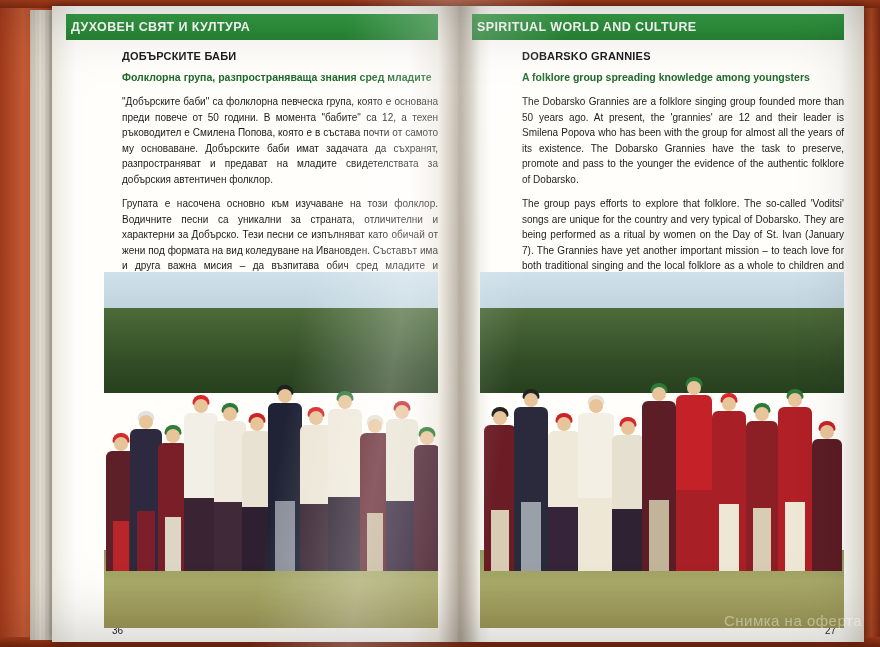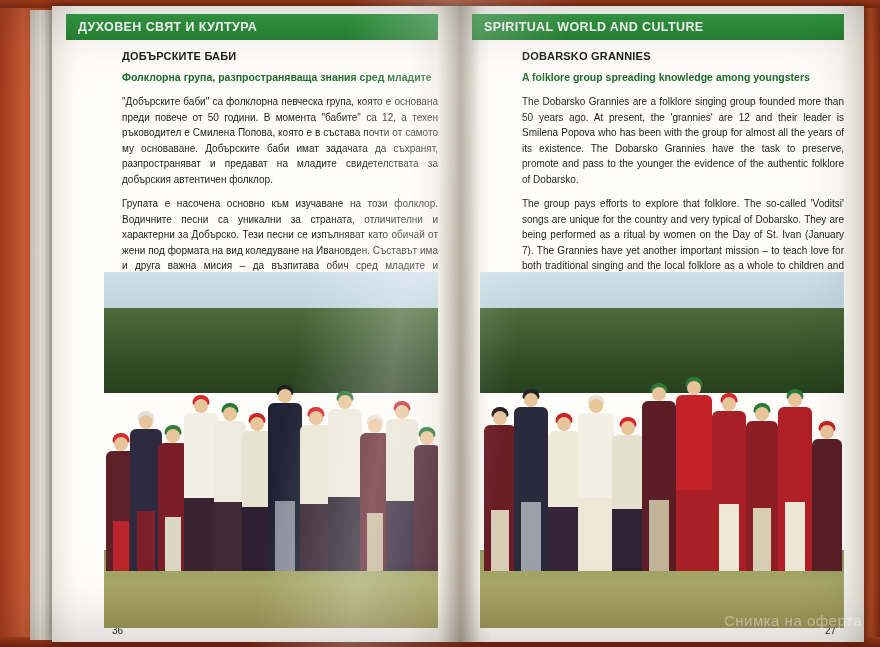--- a/index.html
+++ b/index.html
@@ -87,21 +87,21 @@
     display: flex;
     align-items: center;
   }
   .hdr-left  { left: 14px;  width: 372px; }
   .hdr-right { left: 420px; width: 372px; }
   .hdr span {
     color: #ffffff;
     font-size: 12.5px;
     font-weight: bold;
     letter-spacing: 0.4px;
-    padding-left: 12px;
+    padding-left: 5px;
     white-space: nowrap;
   }
 
   .body-col {
     position: absolute;
     top: 44px;
   }
   .col-left  { left: 70px;  width: 316px; }
 
   .kicker {

